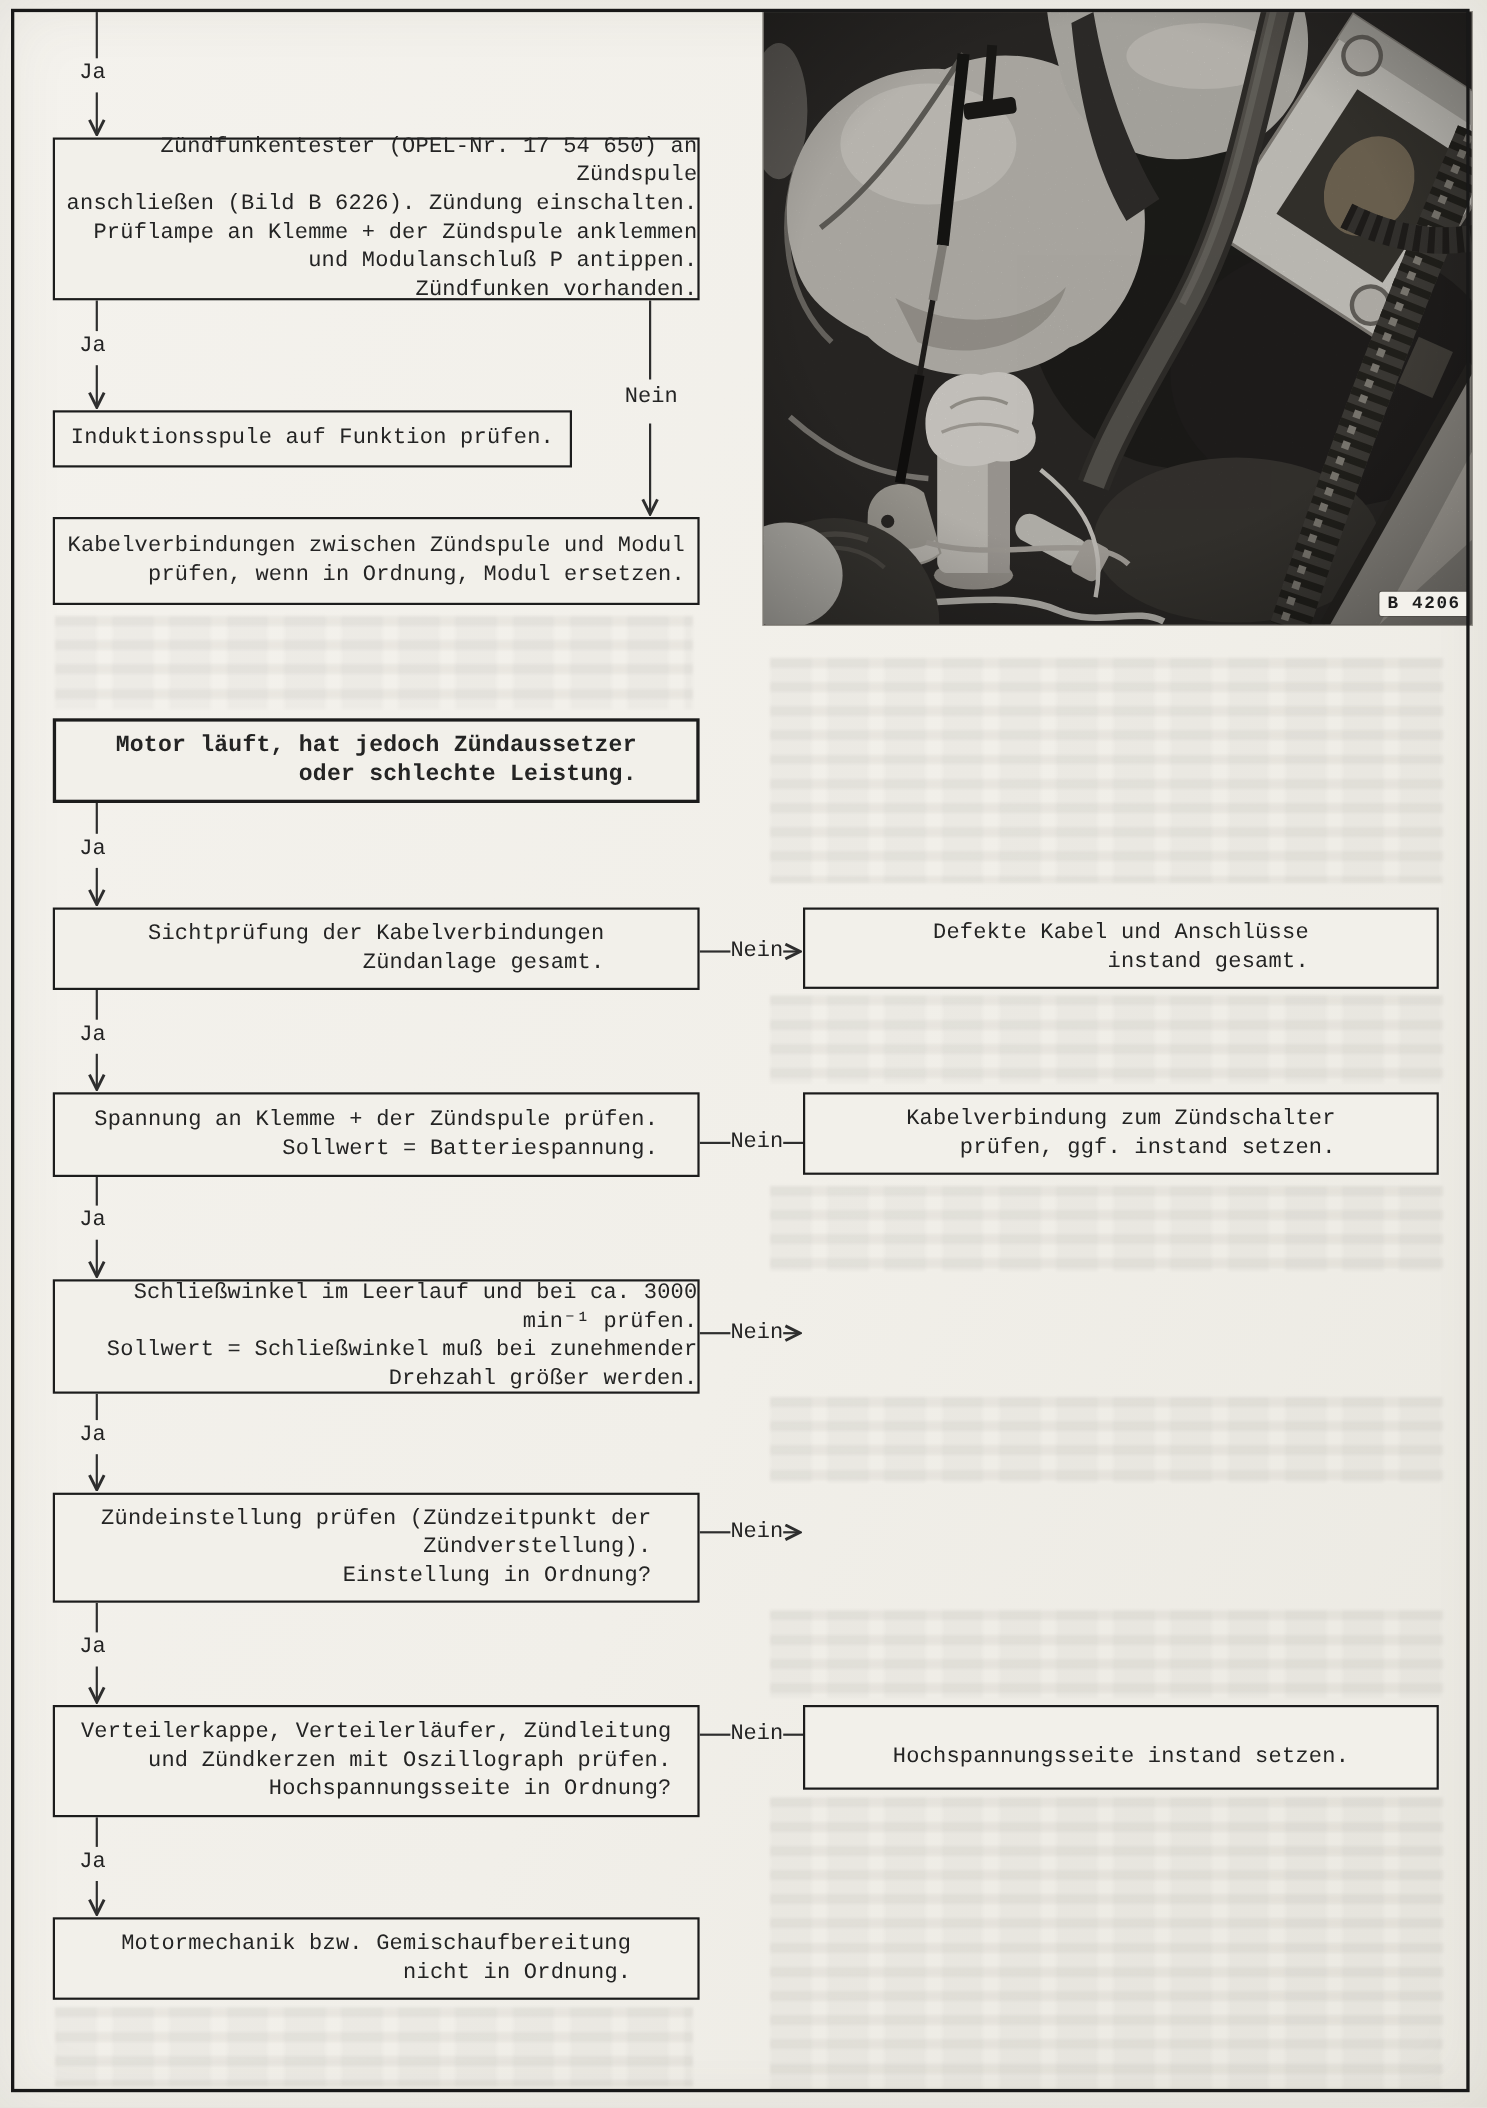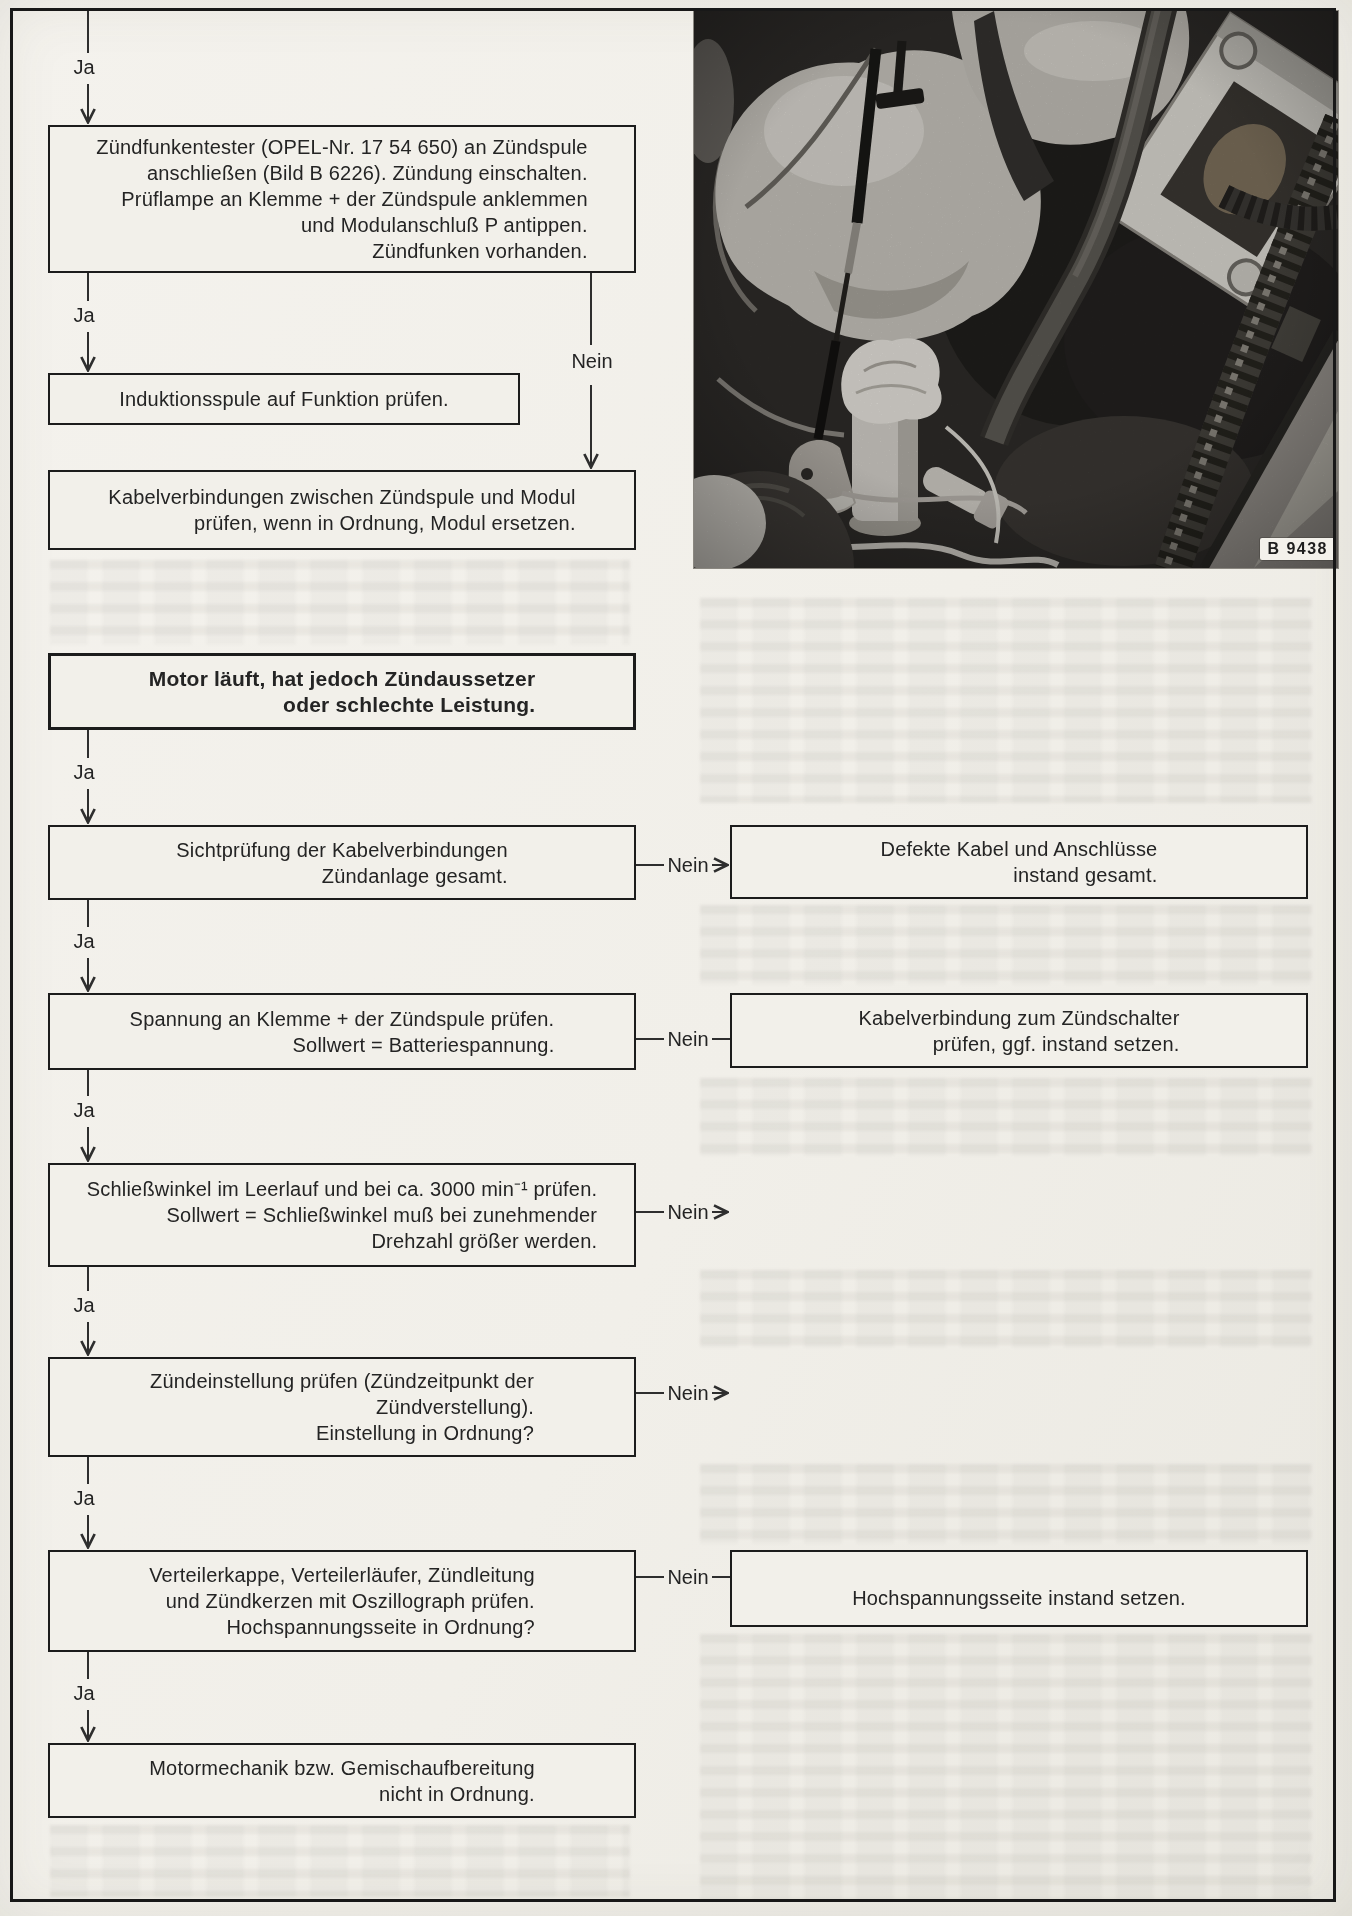--- a/index.html
+++ b/index.html
@@ -1,20 +1,20 @@
 <!DOCTYPE html>
 <html><head>
 <meta charset="utf-8">
 <style>
   html,body{margin:0;padding:0;background:#e8e6e0;}
   .page{
     position:relative;
     width:1352px;height:1916px;
     background:linear-gradient(115deg,#f4f2ed 0%,#f1efe9 55%,#ebe9e2 100%);
-    font-family:Liberation Sans, sans-serif;
+    font-family:Liberation Mono, monospace;
     color:#1f1f1f;
     overflow:hidden;
     box-shadow:inset 0 0 60px rgba(90,85,70,0.10);
   }
   .frame{
     position:absolute;left:10px;top:8px;width:1326px;height:1894px;
     border:3px solid #181818;
     box-sizing:border-box;
     pointer-events:none;
     z-index:4;
@@ -301,17 +301,17 @@
       <g>
         <path d="M510,557 L644,320 L644,557 Z" fill="#9d9992"></path>
         <path d="M560,557 L644,400 L644,480 Z" fill="#c0bcb3"></path>
         <path d="M510,557 L644,320" stroke="#2b2926" stroke-width="9"></path>
         <rect x="585" y="300" width="34" height="46" fill="#4a4741" transform="rotate(24 602 323)"></rect>
       </g>
 
       <rect width="644" height="557" filter="url(#ph-grain)" opacity="0.16"></rect>
       <rect width="644" height="557" fill="url(#vig)"></rect>
     </svg>
-    <span class="photo-label">B 9438</span>
+    <span class="photo-label">B 4206</span>
   </div>
 
   <div class="frame"></div>
 </div>
 
 </body></html>

